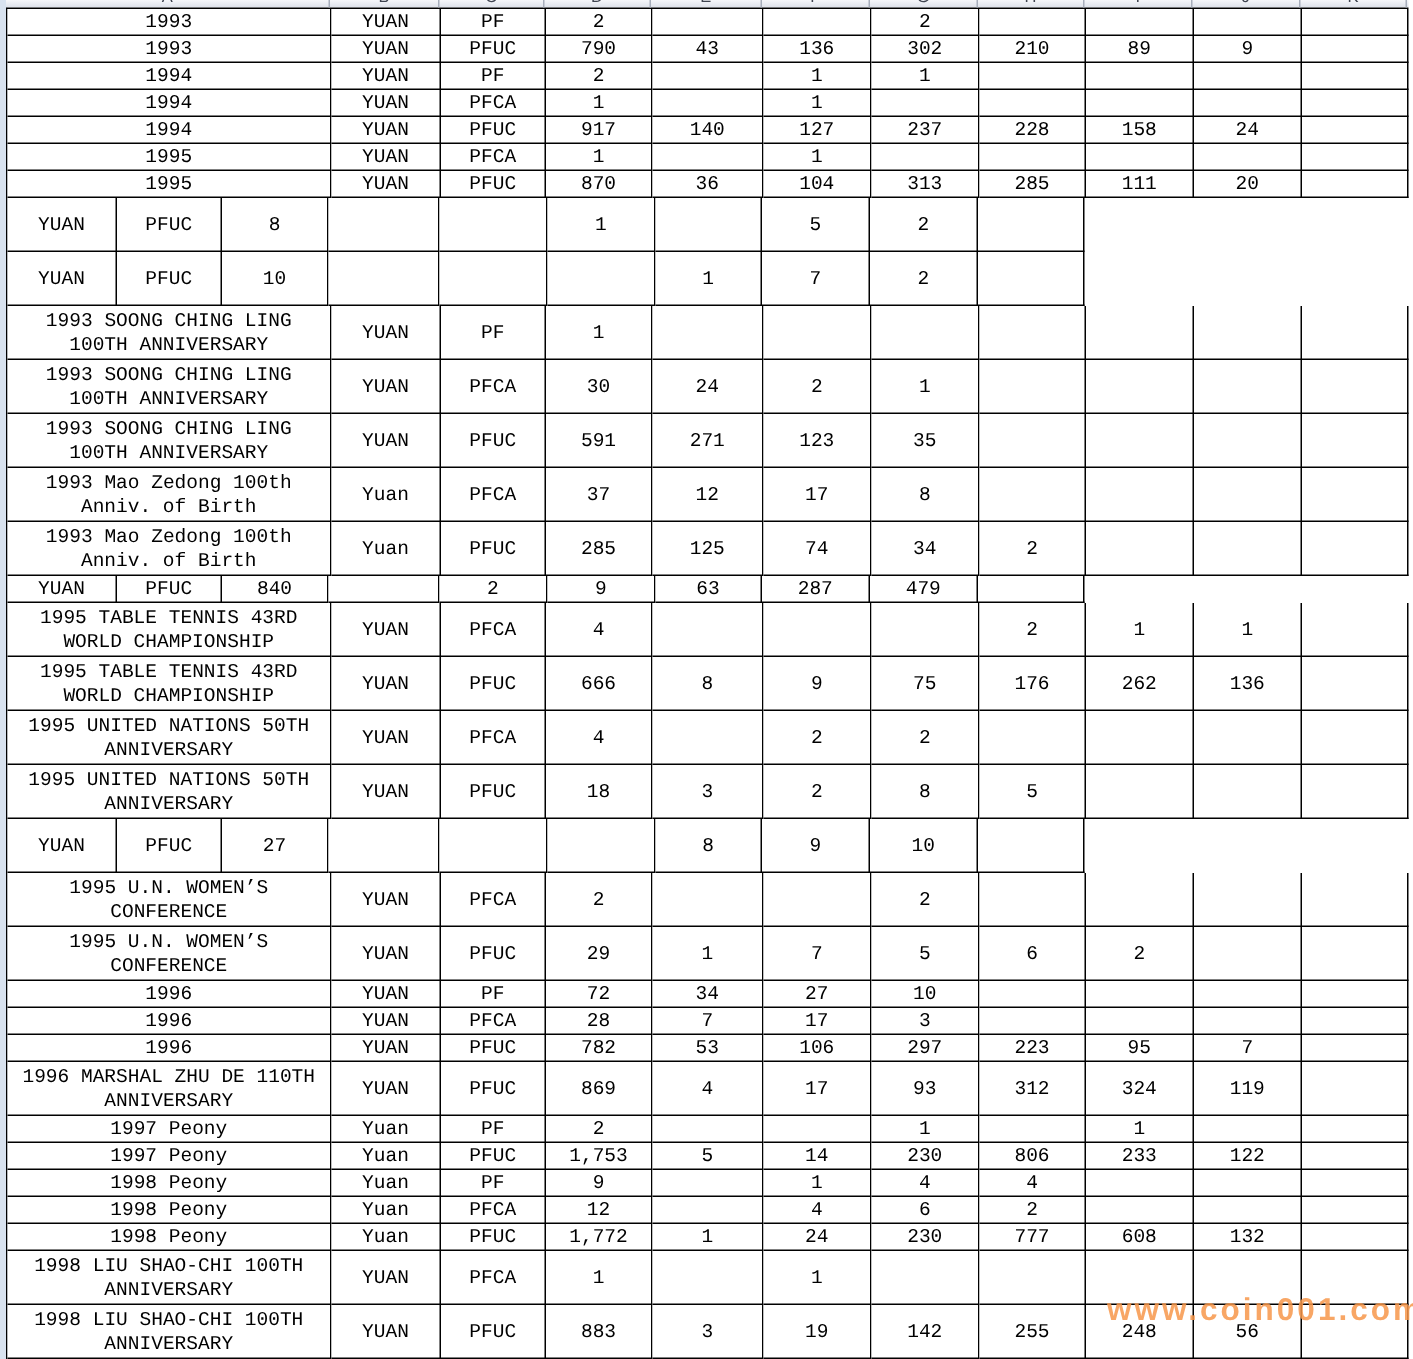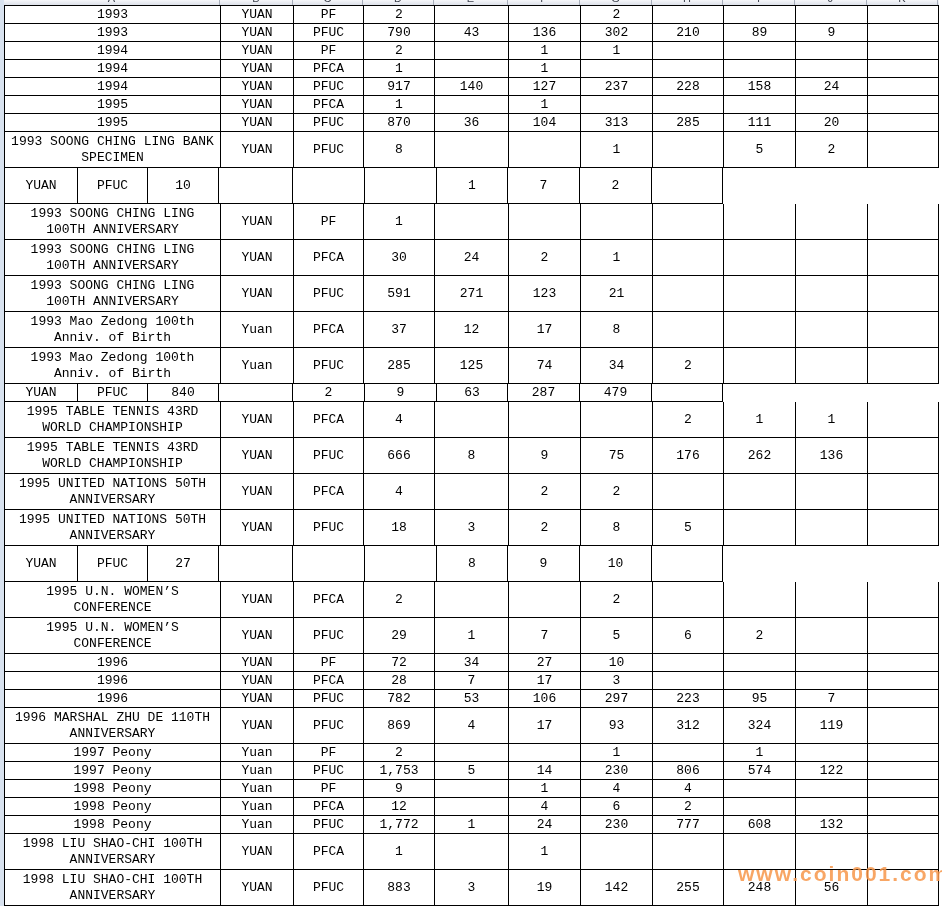--- a/index.html
+++ b/index.html
@@ -196,22 +196,20 @@
         <div class="cell cD">870</div>
         <div class="cell cE">36</div>
         <div class="cell cF">104</div>
         <div class="cell cG">313</div>
         <div class="cell cH">285</div>
         <div class="cell cI">111</div>
         <div class="cell cJ">20</div>
         <div class="cell cK"></div>
       </div>
       <div class="row tall">
-        <div class="cell cA">1993 SOONG CHING LING BANK
-SPECIMEN</div>
         <div class="cell cB">YUAN</div>
         <div class="cell cC">PFUC</div>
         <div class="cell cD">8</div>
         <div class="cell cE"></div>
         <div class="cell cF"></div>
         <div class="cell cG">1</div>
         <div class="cell cH"></div>
         <div class="cell cI">5</div>
         <div class="cell cJ">2</div>
         <div class="cell cK"></div>
@@ -257,21 +255,21 @@
         <div class="cell cK"></div>
       </div>
       <div class="row tall">
         <div class="cell cA">1993 SOONG CHING LING
 100TH ANNIVERSARY</div>
         <div class="cell cB">YUAN</div>
         <div class="cell cC">PFUC</div>
         <div class="cell cD">591</div>
         <div class="cell cE">271</div>
         <div class="cell cF">123</div>
-        <div class="cell cG">21</div>
+        <div class="cell cG">35</div>
         <div class="cell cH"></div>
         <div class="cell cI"></div>
         <div class="cell cJ"></div>
         <div class="cell cK"></div>
       </div>
       <div class="row tall">
         <div class="cell cA">1993 Mao Zedong 100th
 Anniv. of Birth</div>
         <div class="cell cB">Yuan</div>
         <div class="cell cC">PFCA</div>
@@ -474,21 +472,21 @@
       </div>
       <div class="row">
         <div class="cell cA">1997 Peony</div>
         <div class="cell cB">Yuan</div>
         <div class="cell cC">PFUC</div>
         <div class="cell cD">1,753</div>
         <div class="cell cE">5</div>
         <div class="cell cF">14</div>
         <div class="cell cG">230</div>
         <div class="cell cH">806</div>
-        <div class="cell cI">574</div>
+        <div class="cell cI">233</div>
         <div class="cell cJ">122</div>
         <div class="cell cK"></div>
       </div>
       <div class="row">
         <div class="cell cA">1998 Peony</div>
         <div class="cell cB">Yuan</div>
         <div class="cell cC">PF</div>
         <div class="cell cD">9</div>
         <div class="cell cE"></div>
         <div class="cell cF">1</div>

